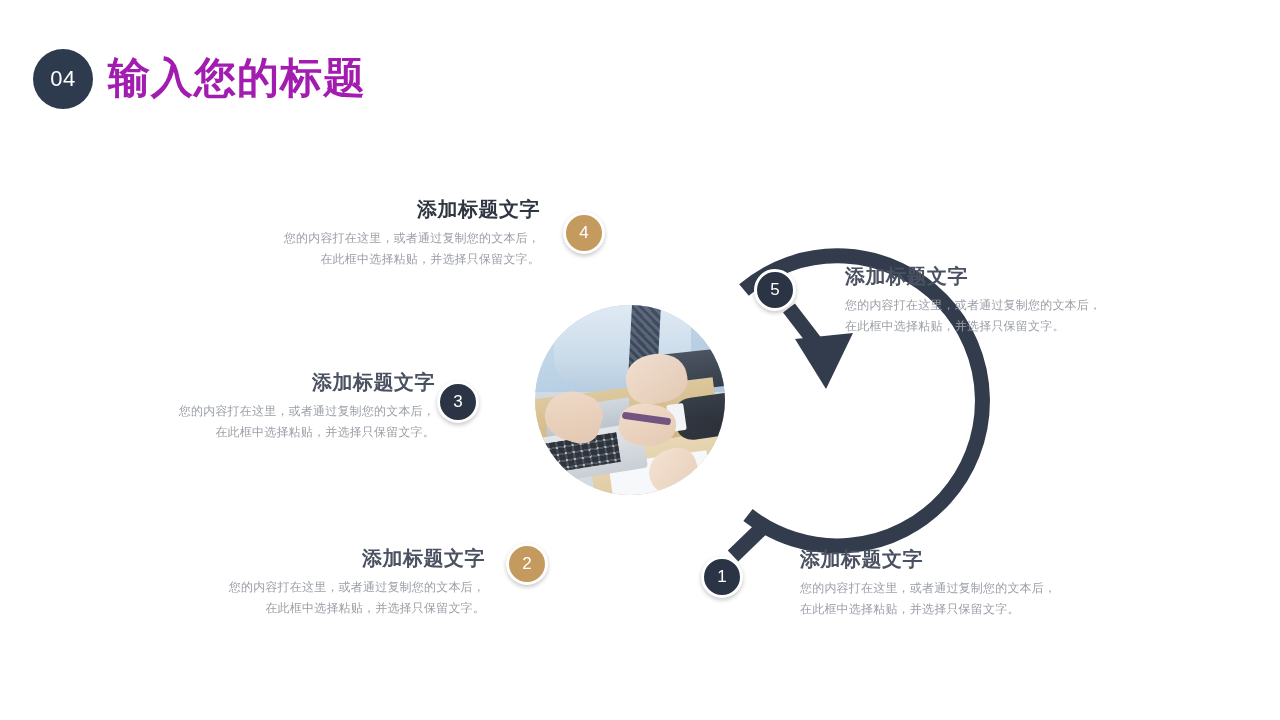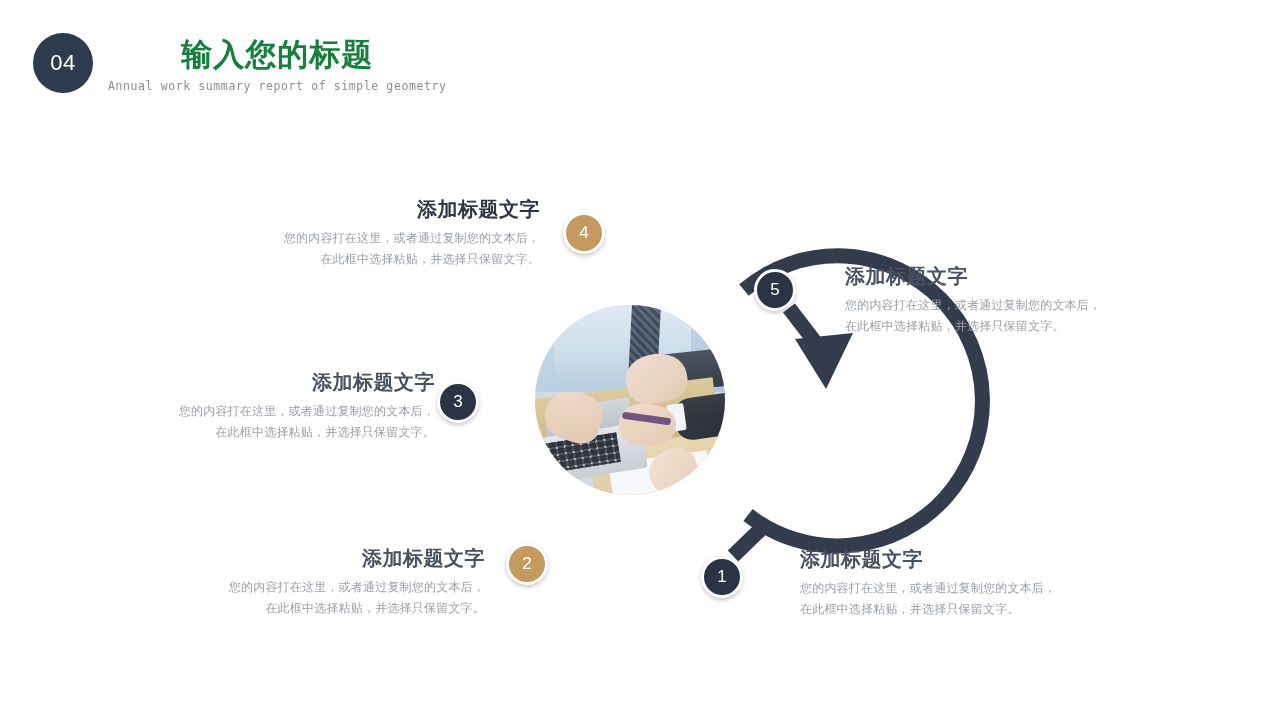--- a/index.html
+++ b/index.html
@@ -12,21 +12,21 @@
     height: 720px;
     overflow: hidden;
     font-family: "Liberation Sans", "DejaVu Sans", sans-serif;
     position: relative;
   }
 
   
   #header {
     position: absolute;
     left: 0;
-    top: 0;
+    top: 16px;
     width: 1052px;
     height: 130px;
   }
   #badge-04 {
     position: absolute;
     left: 33px;
     top: 33px;
     width: 60px;
     height: 60px;
     border-radius: 50%;
@@ -38,26 +38,25 @@
     font-size: 22px;
     letter-spacing: 0.5px;
     font-weight: 400;
   }
   #header-texts {
     position: absolute;
     left: 108px;
     top: 36px;
   }
   #header-title {
-    font-size: 31px;
+    font-size: 42px;
     font-weight: 700;
-    color: #15803d;
+    color: #a21caf;
     line-height: 1.25;
     letter-spacing: 1px;
-    text-align: center;
   }
   #header-subtitle {
     font-family: "DejaVu Sans Mono", "Liberation Mono", monospace;
     font-size: 11.5px;
     color: #8b8f96;
     letter-spacing: 0.6px;
     margin-top: 4px;
   }
 
   
@@ -262,21 +261,20 @@
 </style>
 </head>
 <body>
 
 <div id="header">
   <div id="badge-04">
     <span>04</span>
   </div>
   <div id="header-texts">
     <div id="header-title">输入您的标题</div>
-    <div id="header-subtitle">Annual work summary report of simple geometry</div>
   </div>
 </div>
 
 <div id="diagram">
 
   <svg id="ring-svg" viewBox="0 0 1280 720">
 
     <path d="M 748 515
              A 145 145 0 1 0 744 290" fill="none" stroke="#323c4c" stroke-width="15" stroke-linecap="butt"></path>
 

